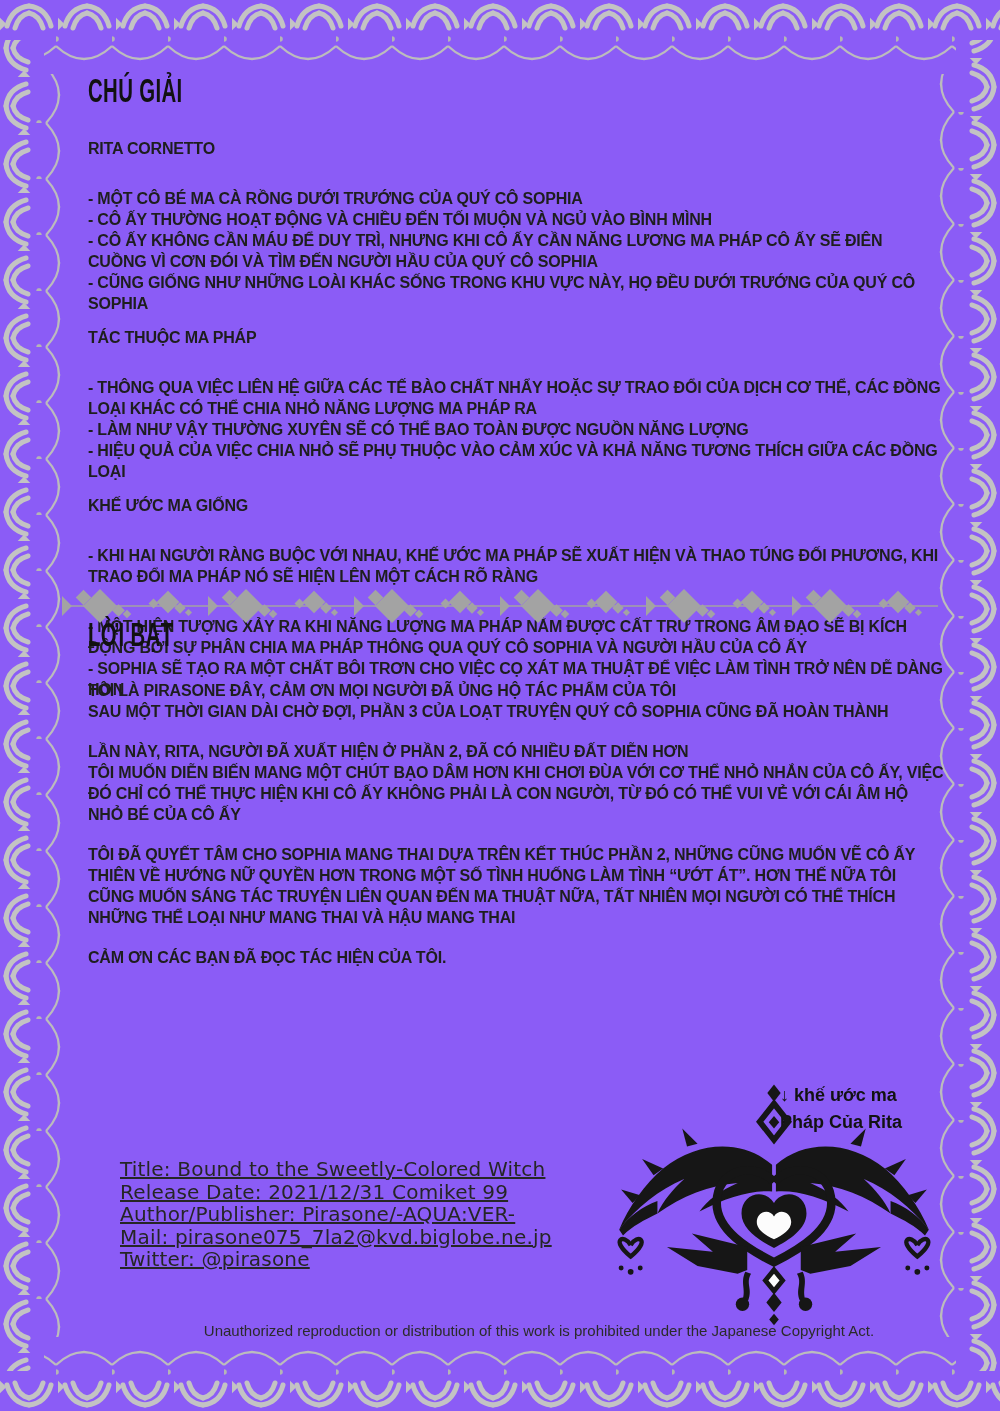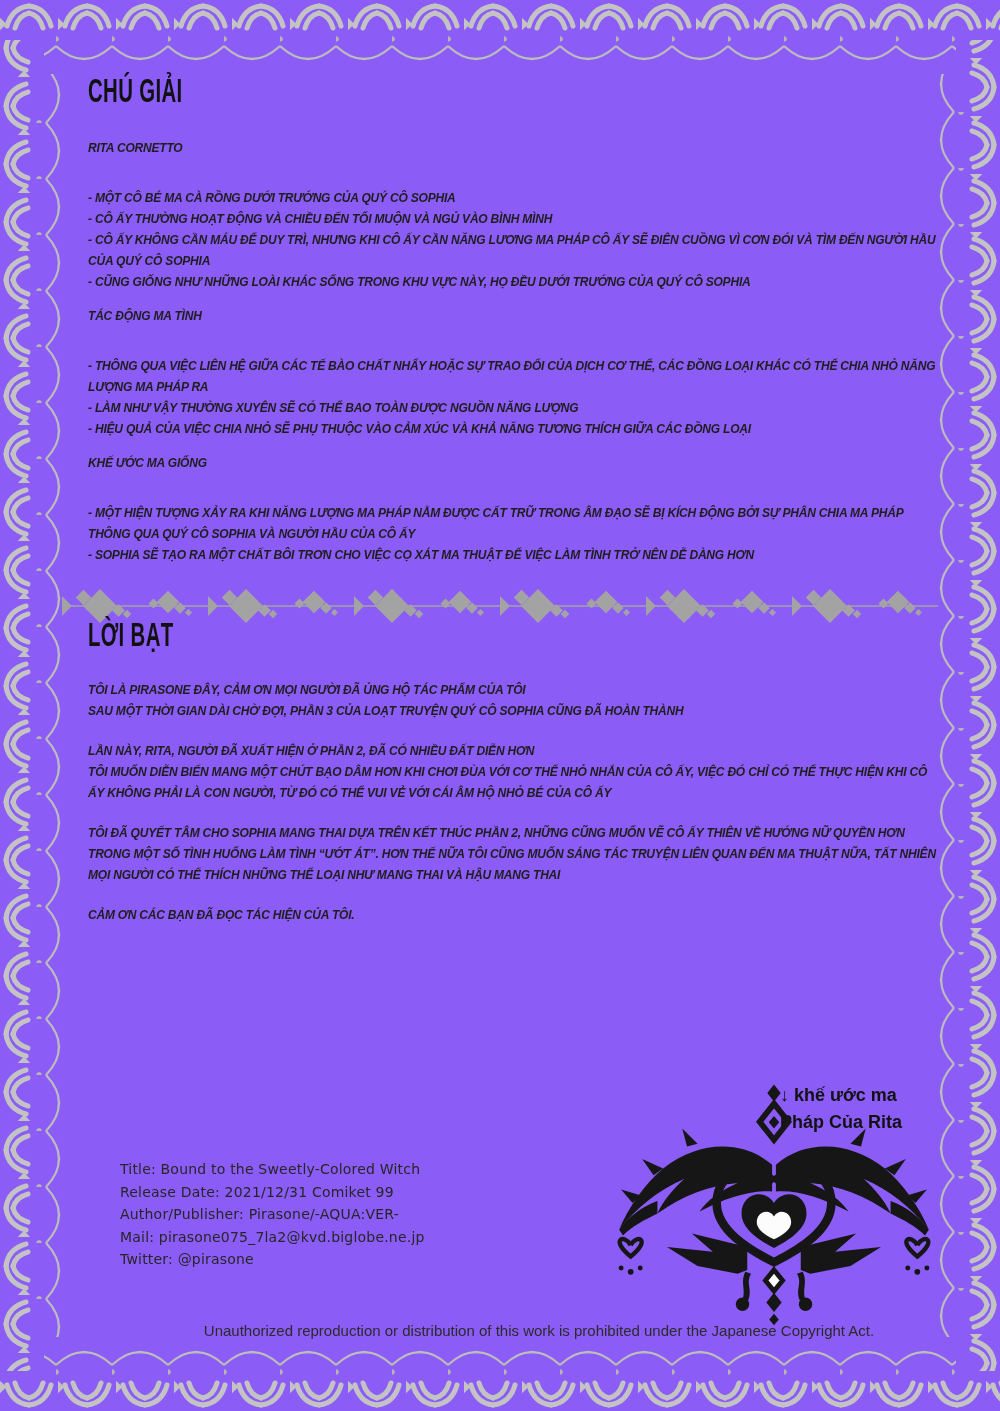--- a/index.html
+++ b/index.html
@@ -13,43 +13,44 @@
 
   .big-title {
     font-weight:bold; font-size:30px; color:#111; margin:0;
     transform:scale(0.68,1.08); transform-origin:left center;
     white-space:nowrap; letter-spacing:0.5px;
   }
   .glossary { position:absolute; left:88px; top:74px; width:856px; }
   .glossary .big-title { margin-bottom:30px; }
   .gsec { margin-bottom:13px; }
   .gtitle, .gitems, .afterword p, .thanks {
-    font-weight:bold; font-size:12px; line-height:21px;
-    letter-spacing:-0.2px; color:#1e1e1e;font-style:italic;
+    font-weight:bold; font-size:16px; line-height:21px;
+    letter-spacing:-0.2px; color:#1e1e1e;
   }
   .gitems { white-space:pre-line;margin-top:29px; }
 
   svg.divider { position:absolute; left:62px; top:586px; }
 
   .afterword { position:absolute; left:88px; top:618px; width:856px; }
   .afterword .big-title { margin-bottom:28px; }
   .afterword p { white-space:pre-line; margin:11px 0 19px 0; }
 
   .seal-caption {
     position:absolute; left:780px; top:1082px; width:168px;
     font-weight:bold; font-size:18px; line-height:27px;
     text-align:left; white-space:pre-line; color:#121212;
   }
   svg.seal { position:absolute; left:602px; top:1078px; }
 
   .credits {
     position:absolute; left:120px; top:1158px; width:520px;
-    font-family:"DejaVu Sans",sans-serif; font-size:14px;
+    font-family:"DejaVu Sans",sans-serif; font-size:20px;
     line-height:22.5px; color:#262626; white-space:pre-line;
     letter-spacing:0.2px;
+    text-decoration:underline;
   }
   .copyright {
     position:absolute; left:0; top:1322px; width:1000px;
     text-align:center; font-size:15px; color:#2b2b2b;
     font-family:"Liberation Sans",sans-serif;
     margin-left:39px;
   }
 </style>
 </head>
 <body>
@@ -95,28 +96,29 @@
 
     <section class="gsec">
       <div class="gtitle">RITA CORNETTO</div>
       <div class="gitems">- MỘT CÔ BÉ MA CÀ RỒNG DƯỚI TRƯỚNG CỦA QUÝ CÔ SOPHIA
 - CÔ ẤY THƯỜNG HOẠT ĐỘNG VÀ CHIỀU ĐẾN TỐI MUỘN VÀ NGỦ VÀO BÌNH MÌNH
 - CÔ ẤY KHÔNG CẦN MÁU ĐỂ DUY TRÌ, NHƯNG KHI CÔ ẤY CẦN NĂNG LƯƠNG MA PHÁP CÔ ẤY SẼ ĐIÊN CUỒNG VÌ CƠN ĐÓI VÀ TÌM ĐẾN NGƯỜI HẦU CỦA QUÝ CÔ SOPHIA
 - CŨNG GIỐNG NHƯ NHỮNG LOÀI KHÁC SỐNG TRONG KHU VỰC NÀY, HỌ ĐỀU DƯỚI TRƯỚNG CỦA QUÝ CÔ SOPHIA</div>
     </section>
 
     <section class="gsec">
-      <div class="gtitle">TÁC ĐỘNG MA TÌNH</div>
+      <div class="gtitle">TÁC THUỘC MA PHÁP</div>
       <div class="gitems">- THÔNG QUA VIỆC LIÊN HỆ GIỮA CÁC TẾ BÀO CHẤT NHẨY HOẶC SỰ TRAO ĐỔI CỦA DỊCH CƠ THỂ, CÁC ĐỒNG LOẠI KHÁC CÓ THỂ CHIA NHỎ NĂNG LƯỢNG MA PHÁP RA
 - LÀM NHƯ VẬY THƯỜNG XUYÊN SẼ CÓ THỂ BAO TOÀN ĐƯỢC NGUỒN NĂNG LƯỢNG
 - HIỆU QUẢ CỦA VIỆC CHIA NHỎ SẼ PHỤ THUỘC VÀO CẢM XÚC VÀ KHẢ NĂNG TƯƠNG THÍCH GIỮA CÁC ĐỒNG LOẠI</div>
     </section>
 
     <section class="gsec">
       <div class="gtitle">KHẾ ƯỚC MA GIỐNG</div>
+      <div class="gitems">- KHI HAI NGƯỜI RÀNG BUỘC VỚI NHAU, KHẾ ƯỚC MA PHÁP SẼ XUẤT HIỆN VÀ THAO TÚNG ĐỐI PHƯƠNG, KHI TRAO ĐỔI MA PHÁP NÓ SẼ HIỆN LÊN MỘT CÁCH RÕ RÀNG</div>
     </section>
 
     <section class="gsec">
       <div class="gitems">- MỘT HIỆN TƯỢNG XẢY RA KHI NĂNG LƯỢNG MA PHÁP NẰM ĐƯỢC CẤT TRỮ TRONG ÂM ĐẠO SẼ BỊ KÍCH ĐỘNG BỞI SỰ PHÂN CHIA MA PHÁP THÔNG QUA QUÝ CÔ SOPHIA VÀ NGƯỜI HẦU CỦA CÔ ẤY
 - SOPHIA SẼ TẠO RA MỘT CHẤT BÔI TRƠN CHO VIỆC CỌ XÁT MA THUẬT ĐỂ VIỆC LÀM TÌNH TRỞ NÊN DỄ DÀNG HƠN</div>
     </section>
   </div>
 
   <svg class="divider" width="876" height="40" viewBox="0 0 876 40" aria-hidden="true">
     <defs>

